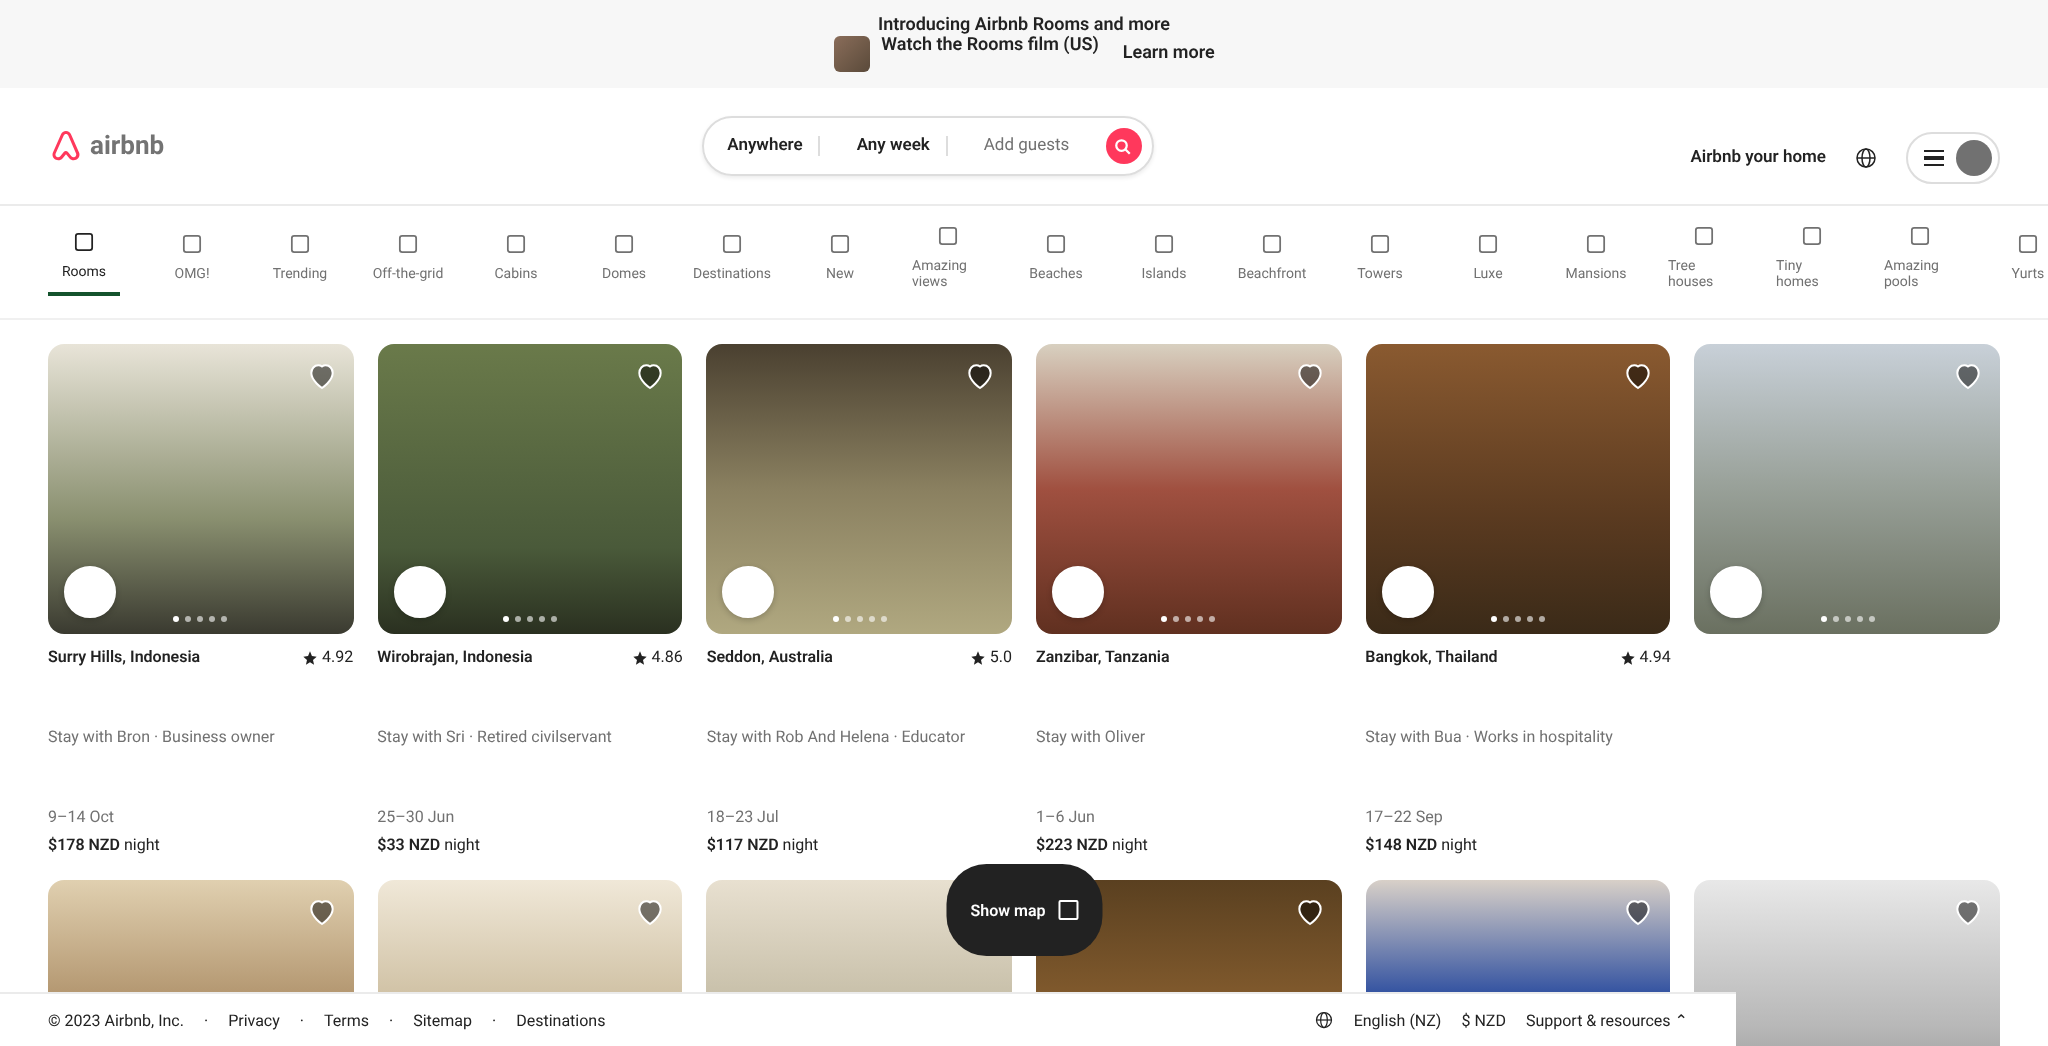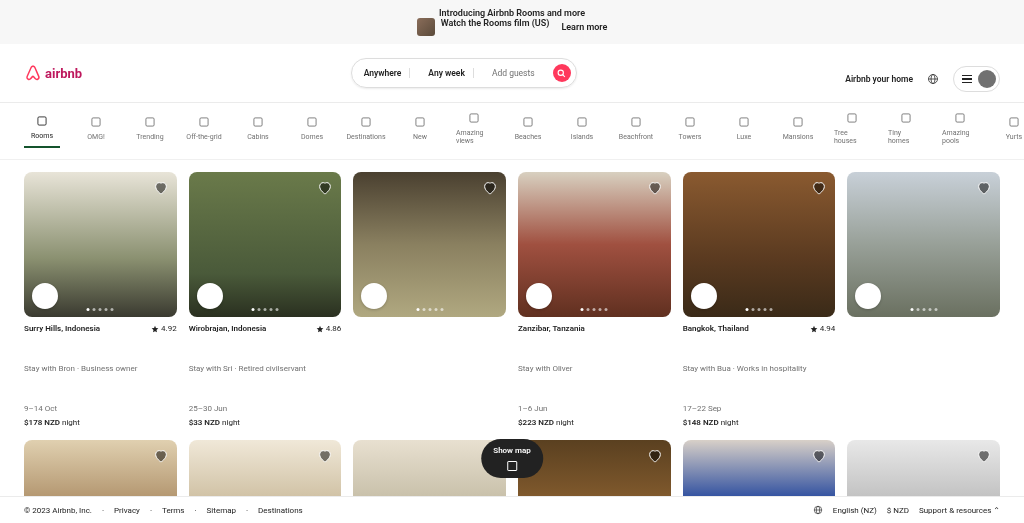--- a/index.html
+++ b/index.html
@@ -2,21 +2,21 @@
 <html><head>
 <meta charset="utf-8">
 <style>
 * { margin: 0; padding: 0; box-sizing: border-box; font-family: -apple-system, BlinkMacSystemFont, "Segoe UI", Roboto, sans-serif; }
 body { background: #fff; color: #222; width: 1024px; }
 .announce { background: #f7f7f7; padding: 8px 24px; display: flex; justify-content: space-between; align-items: center; font-size: 9px; font-weight: 600; flex-direction: column; }
 .announce-right { display: flex; gap: 12px; align-items: center; }
 .announce-btn { display: flex; gap: 6px; cursor: pointer; }
 .thumb { width: 18px; height: 18px; border-radius: 3px; background: linear-gradient(135deg, #8a6d5a, #5a4a3a); }
 .header { display: flex; justify-content: space-between; align-items: center; padding: 10px 24px; border-bottom: 1px solid #ebebeb; }
-.logo { display: flex; align-items: center; gap: 3px; color: #be185d; font-weight: 700; font-size: 13px; }
+.logo { display: flex; align-items: center; gap: 3px; color: #737373; font-weight: 700; font-size: 13px; }
 .logo-icon { width: 18px; height: 18px; }
 .search-pill { display: flex; align-items: center; border: 1px solid #ddd; border-radius: 40px; box-shadow: 0 1px 2px rgba(0,0,0,0.08); padding: 5px 5px 5px 12px; gap: 10px; font-size: 8.5px; min-width: 200px; }
 .search-seg { padding: 0 8px; border-right: 1px solid #ddd; font-weight: 600; cursor: pointer; text-align: right; }
 .search-seg:first-child { padding-left: 0; }
 .search-seg.muted { color: #717171; font-weight: 400; border: none; }
 .search-btn { width: 18px; height: 18px; border-radius: 50%; background: #ff385c; display: flex; align-items: center; justify-content: center; cursor: pointer; }
 .header-right { display: flex; align-items: center; gap: 10px; font-size: 8.5px; font-weight: 600; margin-top: 12px; }
 .hr-link { cursor: pointer; }
 .globe { width: 20px; height: 20px; border-radius: 50%; display: flex; align-items: center; justify-content: center; cursor: pointer; }
 .user-menu { display: flex; align-items: center; gap: 6px; border: 1px solid #ddd; border-radius: 20px; padding: 3px 3px 3px 8px; cursor: pointer; }
@@ -35,23 +35,23 @@
 .dots { position: absolute; bottom: 6px; left: 50%; transform: translateX(-50%); display: flex; gap: 3px; z-index: 2; }
 .dot { width: 3px; height: 3px; border-radius: 50%; background: rgba(255,255,255,0.6); }
 .dot.on { background: #fff; }
 .card-text { padding-top: 6px; font-size: 8px; line-height: 1.4; }
 .card-top { display: flex; justify-content: space-between; }
 .card-loc { font-weight: 600; }
 .card-rate { display: flex; gap: 2px; align-items: center; }
 .card-host, .card-dates { color: #717171; margin-top: 29px; }
 .card-price { margin-top: 2px; }
 .card-price b { font-weight: 600; }
-.map-btn { position: fixed; bottom: 45px; left: 50%; transform: translateX(-50%); background: #222; color: #fff; border-radius: 20px; padding: 7px 12px; display: flex; gap: 6px; align-items: center; font-size: 8px; font-weight: 600; cursor: pointer; z-index: 10; flex-direction: column; }
+.map-btn { position: fixed; bottom: 45px; left: 50%; transform: translateX(-50%); background: #222; color: #fff; border-radius: 20px; padding: 18px 12px; display: flex; gap: 6px; align-items: center; font-size: 8px; font-weight: 600; cursor: pointer; z-index: 10; }
 .map-icon { width: 10px; height: 10px; border: 1px solid #fff; border-radius: 1px; }
-.footer { border-top: 1px solid #ebebeb; padding: 8px 24px; display: flex; justify-content: space-between; font-size: 8px; color: #222; background: #fff; position: fixed; bottom: 0; width: 1024px; }
+.footer { border-top: 1px solid #ebebeb; padding: 8px 24px; display: flex; justify-content: space-between; font-size: 8px; color: #222; background: #fff; position: fixed; bottom: 0; width: 868px; }
 .footer-left, .footer-right { display: flex; gap: 10px; align-items: center; }
 .footer a { color: #222; text-decoration: none; cursor: pointer; }
 .star { width: 8px; height: 8px; }
 
 .p0 { background: linear-gradient(180deg, #e8e4d8 0%, #8a9070 60%, #3a3a30 100%); }
 .p1 { background: linear-gradient(180deg, #6a7a4a 0%, #4a5a3a 70%, #2a3020 100%); }
 .p2 { background: linear-gradient(180deg, #4a4030 0%, #8a8060 50%, #b0a880 100%); }
 .p3 { background: linear-gradient(180deg, #d8d0c0 0%, #a05040 50%, #603020 100%); }
 .p4 { background: linear-gradient(180deg, #8a5a30 0%, #5a3a20 60%, #3a2a18 100%); }
 .p5 { background: linear-gradient(180deg, #c8d0d8 0%, #98a098 50%, #6a7060 100%); }
@@ -298,20 +298,34 @@
           </svg></div>
         <div class="host-av"></div>
         <div class="dots">
           <div class="dot on"></div>
           <div class="dot"></div>
           <div class="dot"></div>
           <div class="dot"></div>
           <div class="dot"></div>
         </div>
       </div>
+      <div class="card-text">
+        <div class="card-top">
+          <span class="card-loc">Seddon, Australia</span>
+          <div class="card-rate">
+            <svg class="star" viewBox="0 0 24 24">
+              <path fill="#222" d="M12 2l2.9 6.9L22 10l-5.5 5 1.6 7L12 18.5 5.9 22l1.6-7L2 10l7.1-1.1z"></path>
+            </svg>
+            <span>5.0</span>
+          </div>
+        </div>
+        <div class="card-host">Stay with Rob And Helena · Educator</div>
+        <div class="card-dates">18–23 Jul</div>
+        <div class="card-price"><b>$117 NZD</b> night</div>
+      </div>
     </div>
     <div class="card">
       <div class="photo p3">
         <div class="heart"><svg viewBox="0 0 24 24" width="16" height="16">
             <path d="M12 21s-8-5.3-8-11.2C4 6.3 6.3 4 9.2 4c1.6 0 2.8.9 2.8.9s1.2-.9 2.8-.9C17.7 4 20 6.3 20 9.8 20 15.7 12 21 12 21z" fill="rgba(0,0,0,0.5)" stroke="#fff" stroke-width="1.5"></path>
           </svg></div>
         <div class="host-av"></div>
         <div class="dots">
           <div class="dot on"></div>
           <div class="dot"></div>

